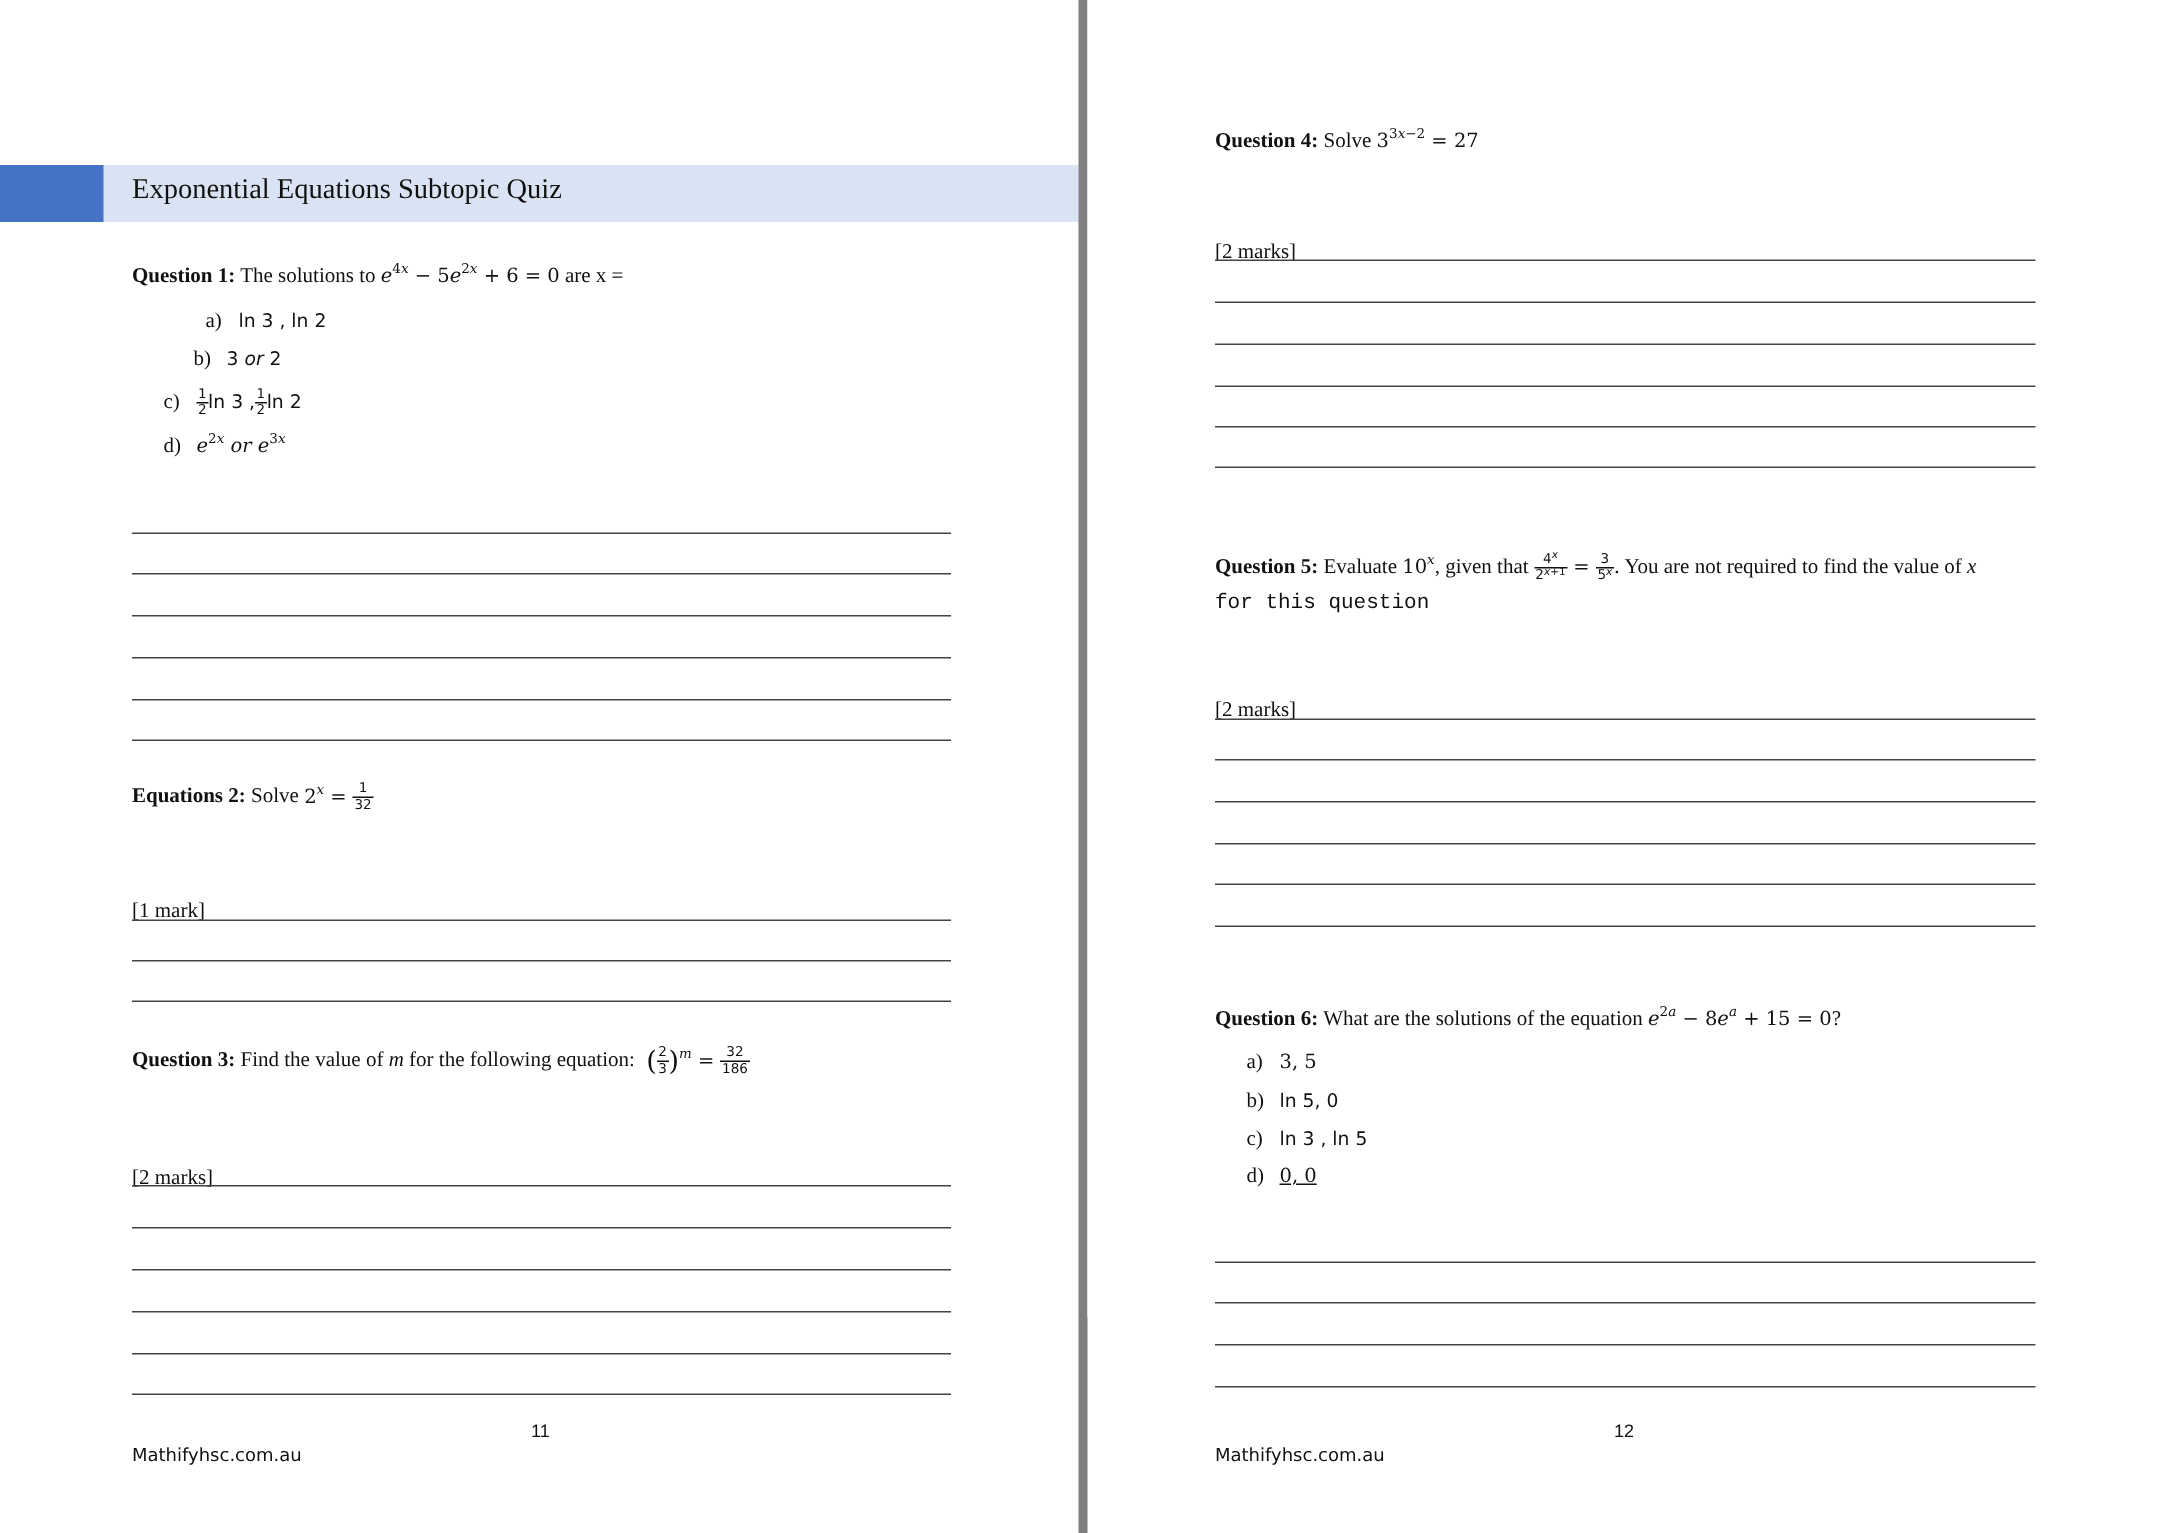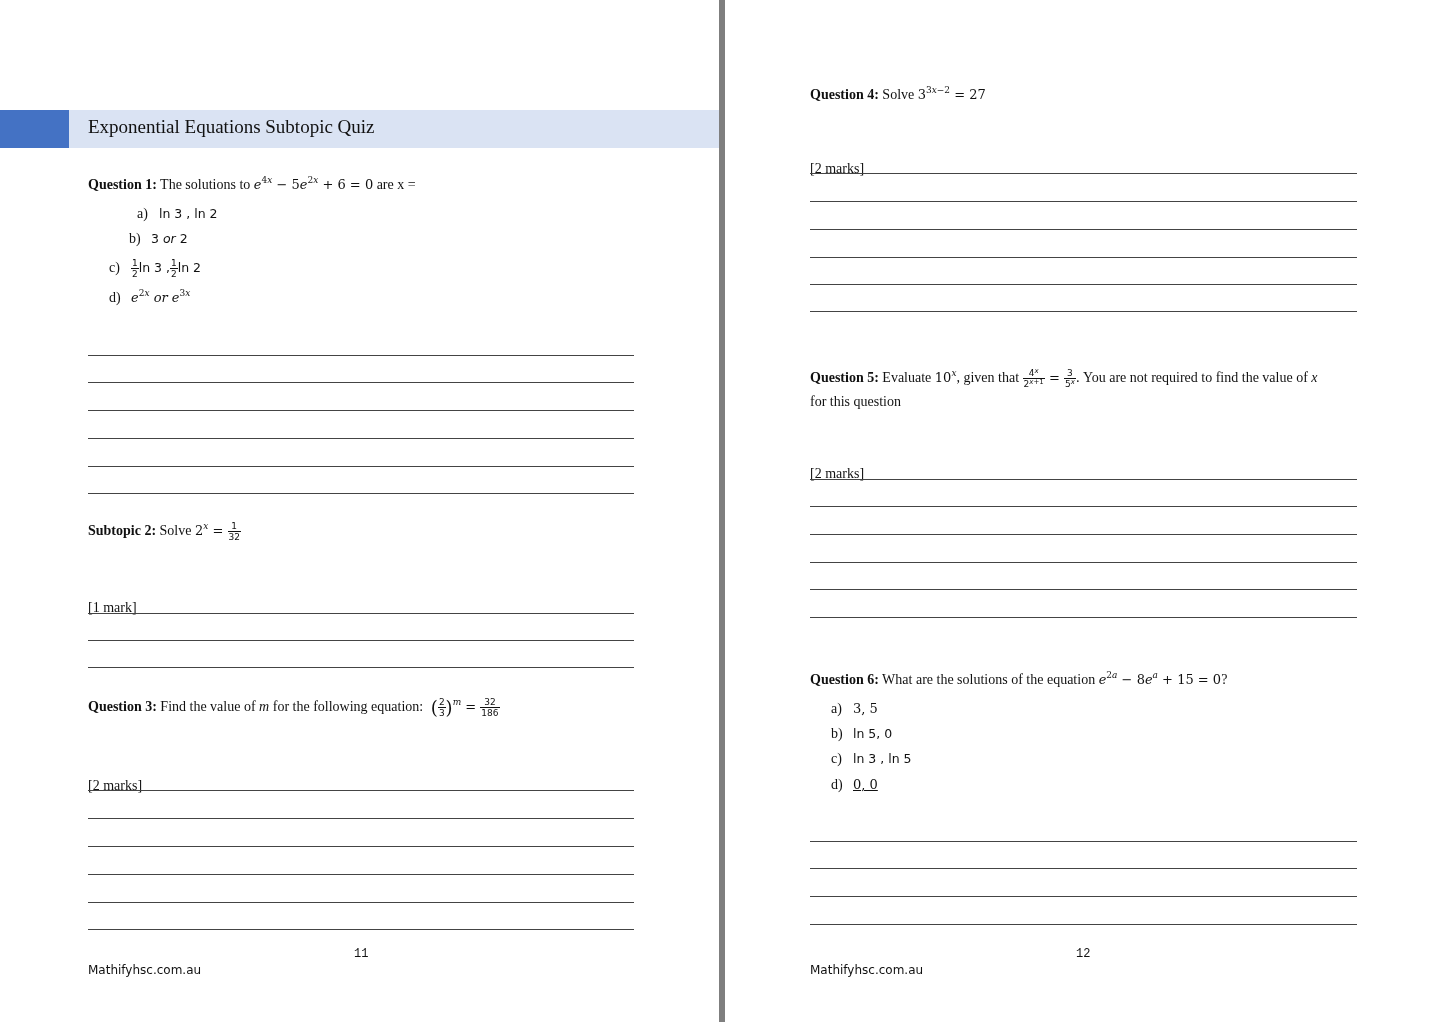--- a/index.html
+++ b/index.html
@@ -19,21 +19,21 @@
   .opt { font-size:14px; white-space:nowrap; }
   .opt .lbl { display:inline-block; width:22px; font-family:"Liberation Serif", serif; }
   .opt .val { font-family:"DejaVu Sans", sans-serif; font-size:12.5px; }
   .math { font-family:"DejaVu Serif", serif; font-size:13px; }
   .mi { font-style:italic; }
   sup { font-size:9px; vertical-align:6px; line-height:0; }
   .frac { display:inline-block; vertical-align:middle; text-align:center; font-family:"DejaVu Sans", sans-serif; font-size:9px; line-height:10px; }
   .frac .n { display:block; border-bottom:1px solid #111; padding:0 1px; }
   .frac .d { display:block; padding:0 1px; }
   .line { position:absolute; height:1px; background:#444; }
-  .pnum { position:absolute; font-family:Liberation Mono, monospace; font-size:12px; }
+  .pnum { position:absolute; font-family:Liberation Sans, sans-serif; font-size:12px; }
   .footer { position:absolute; font-family:"DejaVu Sans", sans-serif; font-size:12px; }
 </style>
 </head>
 <body>
 
 <div class="page page-left">
   <div class="title-bar">
     <div class="title-accent"></div>
     <div class="title-text">Exponential Equations Subtopic Quiz</div>
   </div>
@@ -59,21 +59,21 @@
   <div>
     <div class="line" style="left:88px; width:546px; top:355px;"></div>
     <div class="line" style="left:88px; width:546px; top:382px;"></div>
     <div class="line" style="left:88px; width:546px; top:410px;"></div>
     <div class="line" style="left:88px; width:546px; top:438px;"></div>
     <div class="line" style="left:88px; width:546px; top:466px;"></div>
     <div class="line" style="left:88px; width:546px; top:493px;"></div>
   </div>
 
   <div class="abs q" style="left:88px; top:521px;">
-    <b>Subtopic 2:</b>
+    <b>Equations 2:</b>
     <span>Solve</span>
     <span class="math">2<sup class="mi">x</sup> = <span class="frac"><span class="n">1</span><span class="d">32</span></span></span>
   </div>
   <div class="abs marks" style="left:88px; top:556px;">[1 mark]</div>
   <div>
     <div class="line" style="left:88px; width:546px; top:613px;"></div>
     <div class="line" style="left:88px; width:546px; top:640px;"></div>
     <div class="line" style="left:88px; width:546px; top:667px;"></div>
   </div>
 
@@ -114,21 +114,21 @@
   <div class="line" style="left:810px; width:547px; top:284px;"></div>
   <div class="line" style="left:810px; width:547px; top:311px;"></div>
 </div>
 
 <div class="abs q" style="left:810px; top:368px;">
   <b>Question 5:</b>
   <span>Evaluate <span class="math">10<sup class="mi">x</sup></span>, given that</span>
   <span class="math"><span class="frac"><span class="n">4<sup class="mi" style="font-size:7px;vertical-align:3px;">x</sup></span><span class="d">2<sup style="font-size:7px;vertical-align:3px;"><span class="mi">x</span>+1</sup></span></span> = <span class="frac"><span class="n">3</span><span class="d">5<sup class="mi" style="font-size:7px;vertical-align:3px;">x</sup></span></span>.</span>
   <span>You are not required to find the value of <i>x</i></span>
 </div>
-<div class="abs q" style="left:810px; top:394px;">for this question</div>
+<div class="abs q" style="left:810px; top:394px;font-family:Liberation Mono, monospace;">for this question</div>
 <div class="abs marks" style="left:810px; top:422px;">[2 marks]</div>
 <div>
   <div class="line" style="left:810px; width:547px; top:479px;"></div>
   <div class="line" style="left:810px; width:547px; top:506px;"></div>
   <div class="line" style="left:810px; width:547px; top:534px;"></div>
   <div class="line" style="left:810px; width:547px; top:562px;"></div>
   <div class="line" style="left:810px; width:547px; top:589px;"></div>
   <div class="line" style="left:810px; width:547px; top:617px;"></div>
 </div>
 

